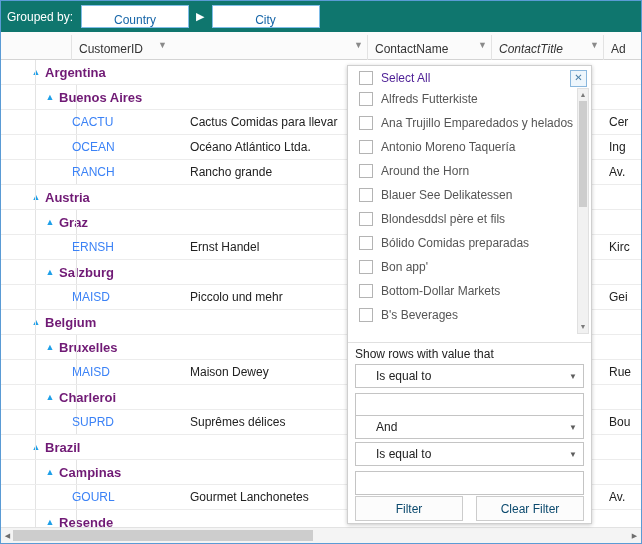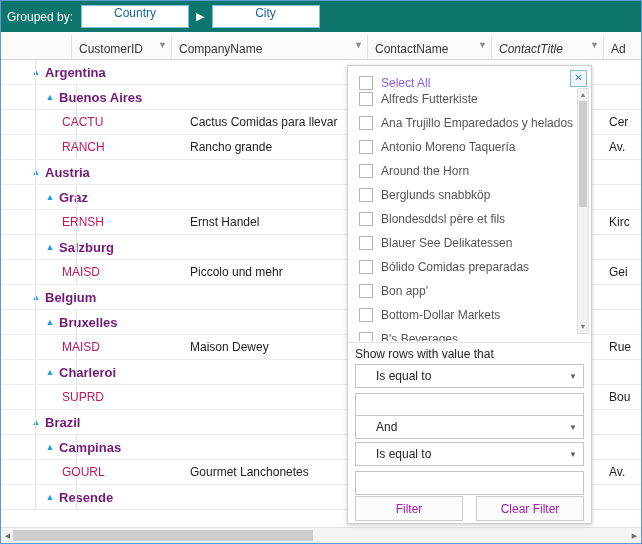--- a/index.html
+++ b/index.html
@@ -40,21 +40,21 @@
     color: #ffffff;
     font-size: 12px;
     margin-right: 8px;
   }
   .group-chip {
     background: #ffffff;
     border: 1px solid #7fbde8;
     height: 21px;
     min-width: 106px;
     display: flex;
-    align-items: flex-start;
+    align-items: flex-end;
     justify-content: center;
     color: #1565a8;
     font-size: 12px;
     box-shadow: inset 0 0 0 1px #ffffff;
   }
   .group-arrow {
     color: #ffffff;
     font-size: 11px;
     margin: 0 7px;
   }
@@ -132,26 +132,26 @@
   .grp-l1 .expander { margin-left: 28px; }
   .grp-l2 .expander { margin-left: 42px; }
   .grp-text {
     color: #701a75;
     font-weight: bold;
     font-size: 13px;
     margin-left: 2px;
   }
   .data-row .c1 {
     position: absolute;
-    left: 61px;
+    left: 71px;
     top: 0;
     height: 100%;
     display: flex;
     align-items: center;
-    color: #be185d;
+    color: #3b82f6;
   }
   .data-row .c2 {
     position: absolute;
     left: 189px;
     top: 0;
     height: 100%;
     display: flex;
     align-items: center;
     color: #222222;
   }
@@ -214,21 +214,21 @@
     flex: none;
   }
   .chk-list {
     position: absolute;
     left: 0;
     top: 21px;
     width: 243px;
     height: 254px;
     overflow: hidden;
   }
-  .chk-row.select-all { font-weight: normal; color: #8b5cf6; align-items: flex-end; }
+  .chk-row.select-all { font-weight: normal; color: #4c1d95; }
   .chk-sub { color: #555555; }
   .scroll-track {
     position: absolute;
     right: 2px;
     top: 22px;
     width: 12px;
     height: 246px;
     background: #f1f1f1;
     border: 1px solid #e0e0e0;
     box-sizing: border-box;
@@ -299,21 +299,21 @@
     box-sizing: border-box;
   }
   .pbtn {
     position: absolute;
     width: 108px;
     height: 25px;
     border: 1px solid #cccccc;
     background: #fcfcfc;
     box-sizing: border-box;
     font-size: 12px;
-    color: #a21caf;
+    color: #0c4a6e;
     display: flex;
     align-items: center;
     justify-content: center;
     cursor: pointer;
   }
 
   
   .hscroll {
     position: absolute;
     left: 0;
@@ -362,23 +362,20 @@
   </div>
 
   <div class="col-header">
     <div class="cell first" style="left:0px;width:70px;"></div>
 
     <div class="cell" style="left:70px;width:100px;">
       <span>CustomerID</span>
     </div>
     <div class="filter-glyph" style="left:156px;">▼</div>
 
-    <div class="cell" style="left:170px;width:196px;">
-      <span>CompanyName</span>
-    </div>
     <div class="filter-glyph" style="left:352px;">▼</div>
 
     <div class="cell" style="left:366px;width:124px;">
       <span>ContactName</span>
     </div>
     <div class="filter-glyph" style="left:476px;">▼</div>
 
     <div class="cell" style="left:490px;width:112px;font-style:italic;">
       <span>ContactTitle</span>
     </div>
@@ -409,20 +406,27 @@
     </div>
 
     <div class="row data-row">
       <div class="indent-line vline-a"></div>
       <div class="indent-line vline-b"></div>
       <div class="c1">CACTU</div>
       <div class="c2">Cactus Comidas para llevar</div>
       <div class="c5">Cer</div>
     </div>
 
+    <div class="row data-row">
+      <div class="indent-line vline-a"></div>
+      <div class="indent-line vline-b"></div>
+      <div class="c1">OCEAN</div>
+      <div class="c2">Océano Atlántico Ltda.</div>
+      <div class="c5">Ing</div>
+    </div>
 
     <div class="row data-row">
       <div class="indent-line vline-a"></div>
       <div class="indent-line vline-b"></div>
       <div class="c1">RANCH</div>
       <div class="c2">Rancho grande</div>
       <div class="c5">Av.</div>
     </div>
 
     <div class="row">
@@ -498,20 +502,21 @@
       <div class="grp grp-l2">
         <span class="expander">▲</span>
         <span class="grp-text">Charleroi</span>
       </div>
     </div>
 
     <div class="row data-row">
       <div class="indent-line vline-a"></div>
       <div class="indent-line vline-b"></div>
       <div class="c1">SUPRD</div>
+      <div class="c2">Suprêmes délices</div>
       <div class="c5">Bou</div>
     </div>
 
     <div class="row">
       <div class="indent-line vline-a"></div>
       <div class="grp grp-l1">
         <span class="expander">▲</span>
         <span class="grp-text">Brazil</span>
       </div>
     </div>
@@ -564,29 +569,25 @@
       <div class="chk-row">
         <span class="chk-box"></span>
         <span class="chk-sub">Antonio Moreno Taquería</span>
       </div>
       <div class="chk-row">
         <span class="chk-box"></span>
         <span class="chk-sub">Around the Horn</span>
       </div>
       <div class="chk-row">
         <span class="chk-box"></span>
-        <span class="chk-sub">Berglunds snabbköp</span>
+        <span class="chk-sub">Blauer See Delikatessen</span>
       </div>
       <div class="chk-row">
         <span class="chk-box"></span>
         <span class="chk-sub">Blondesddsl père et fils</span>
-      </div>
-      <div class="chk-row">
-        <span class="chk-box"></span>
-        <span class="chk-sub">Blauer See Delikatessen</span>
       </div>
       <div class="chk-row">
         <span class="chk-box"></span>
         <span class="chk-sub">Bólido Comidas preparadas</span>
       </div>
       <div class="chk-row">
         <span class="chk-box"></span>
         <span class="chk-sub">Bon app'</span>
       </div>
       <div class="chk-row">

